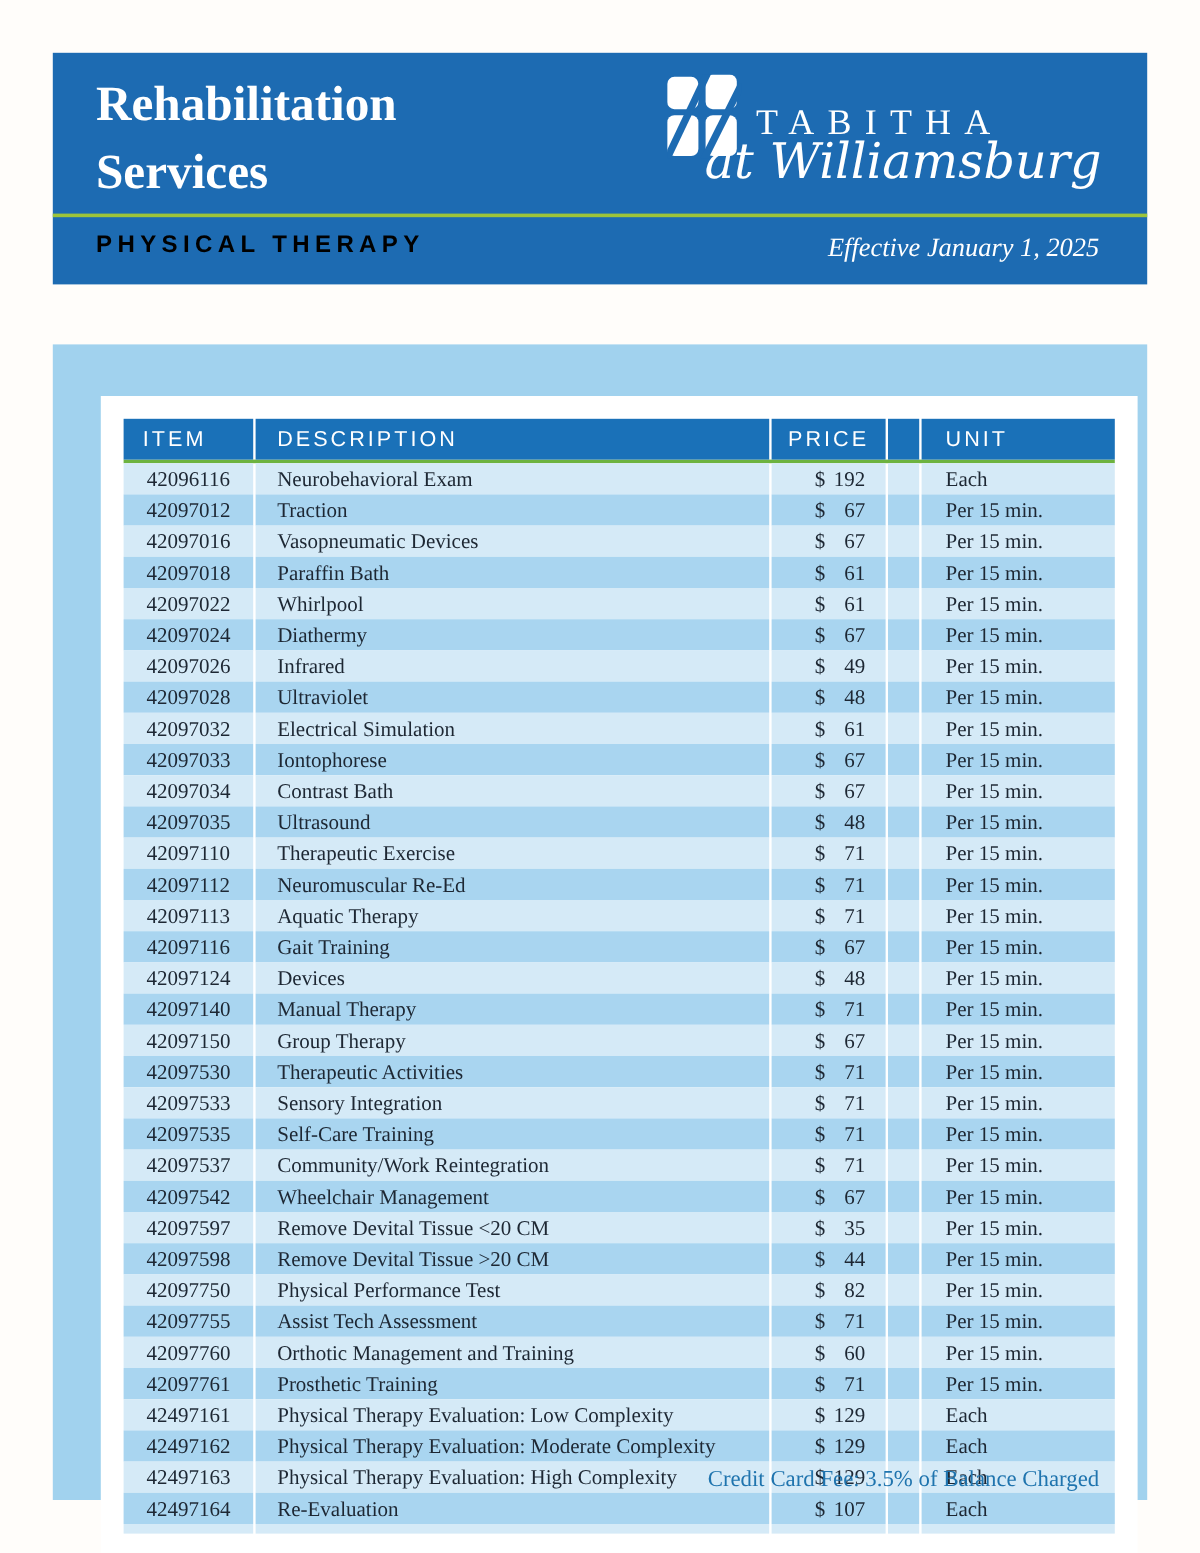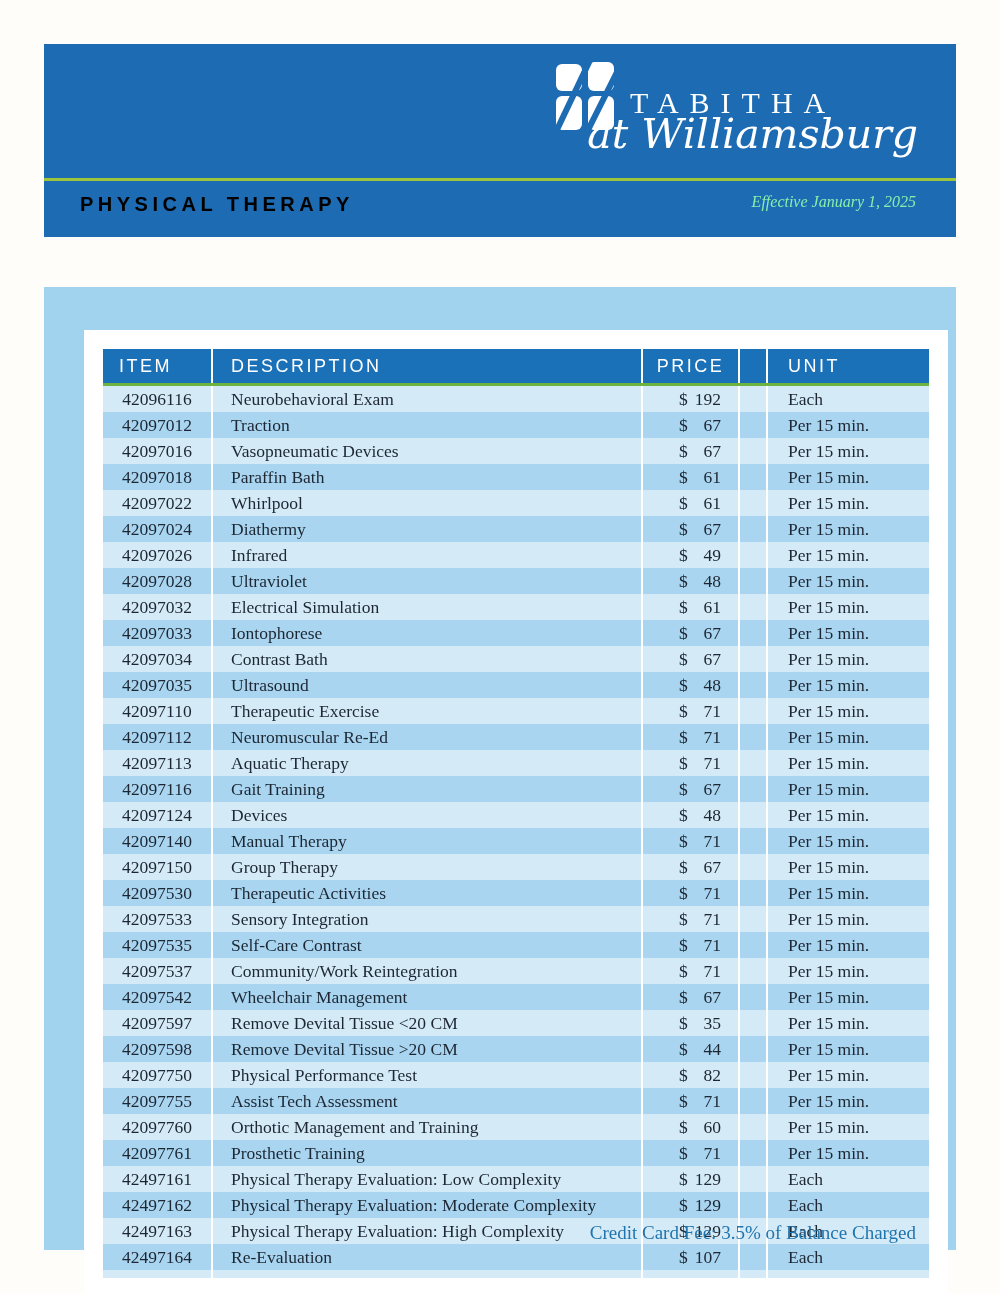--- a/index.html
+++ b/index.html
@@ -39,21 +39,21 @@
     background:#9dc43a;
   }
   .dept{
     position:absolute;left:36px;top:149px;
     font-family:"Liberation Sans",sans-serif;font-weight:bold;
     font-size:20px;letter-spacing:4.5px;color:#000000;
   }
   .effective{
     position:absolute;right:40px;top:149px;
     font-family:"Liberation Serif",serif;font-style:italic;
-    font-size:16px;color:#86efac;
+    font-size:22px;color:#ffffff;
   }
 
   
   .panel{
     position:absolute;left:44px;top:287px;width:912px;height:963px;
     background:#a1d2ee;
   }
 
   
   .price-table{
@@ -98,20 +98,24 @@
     font-family:Liberation Serif, serif;
     font-size:19px;color:#1f74ae;
   }
 </style>
 </head>
 <body>
 
 <div class="page">
 
   <header class="banner">
+    <div class="banner-title">
+      <div>Rehabilitation</div>
+      <div>Services</div>
+    </div>
 
     <div class="logo">
       <svg width="62" height="70" viewBox="0 0 62 70" xmlns="http://www.w3.org/2000/svg">
         <rect x="0" y="2" width="26" height="27" rx="6" fill="#ffffff"></rect>
         <rect x="32" y="0" width="26" height="29" rx="6" fill="#ffffff"></rect>
         <rect x="0" y="34" width="26" height="34" rx="6" fill="#ffffff"></rect>
         <rect x="32" y="34" width="26" height="34" rx="6" fill="#ffffff"></rect>
         <line x1="-2" y1="74" x2="36" y2="-6" stroke="#1d6bb2" stroke-width="6"></line>
         <line x1="28" y1="76" x2="62" y2="8" stroke="#1d6bb2" stroke-width="6"></line>
       </svg>
@@ -342,21 +346,21 @@
             <div class="td td-desc">Sensory Integration</div>
             <div class="td td-price">
               <span class="cur">$</span>
               <span class="val">71</span>
             </div>
             <div class="td td-gap"></div>
             <div class="td td-unit">Per 15 min.</div>
           </div>
           <div class="grid-row tr even">
             <div class="td td-item">42097535</div>
-            <div class="td td-desc">Self-Care Contrast</div>
+            <div class="td td-desc">Self-Care Training</div>
             <div class="td td-price">
               <span class="cur">$</span>
               <span class="val">71</span>
             </div>
             <div class="td td-gap"></div>
             <div class="td td-unit">Per 15 min.</div>
           </div>
           <div class="grid-row tr odd">
             <div class="td td-item">42097537</div>
             <div class="td td-desc">Community/Work Reintegration</div>

